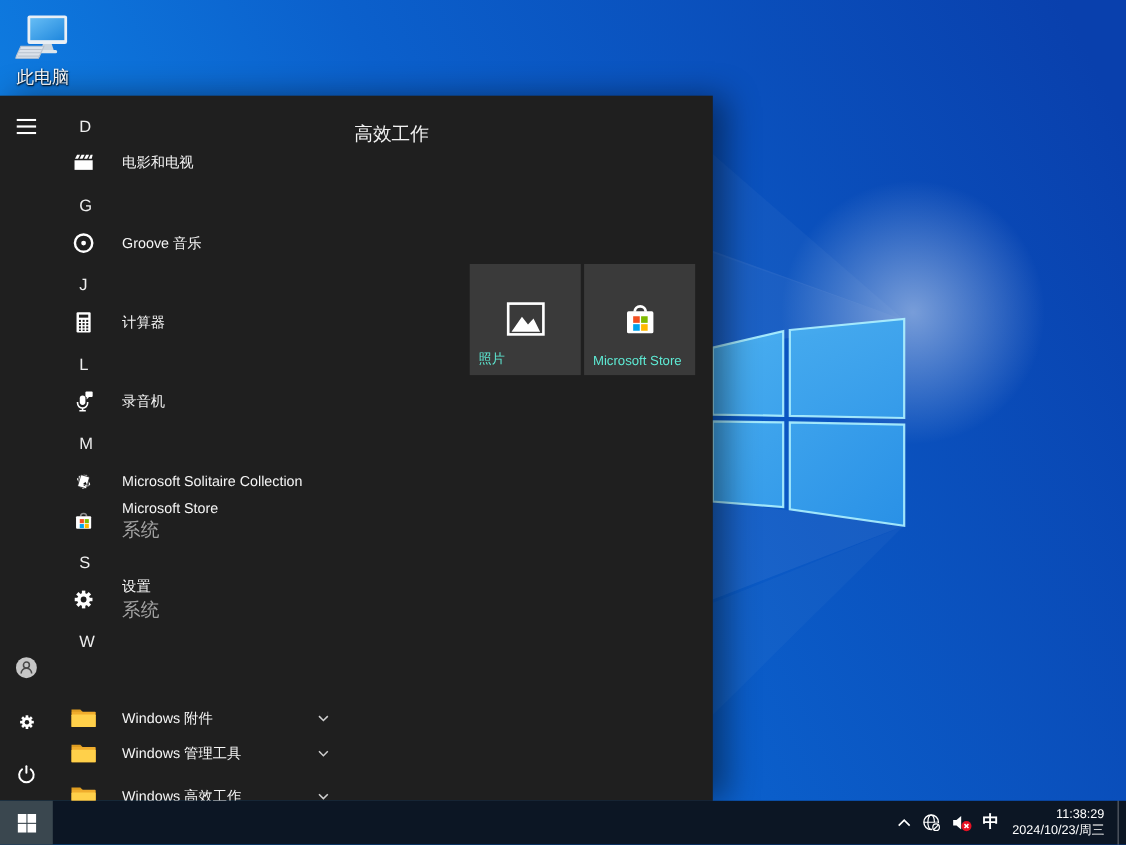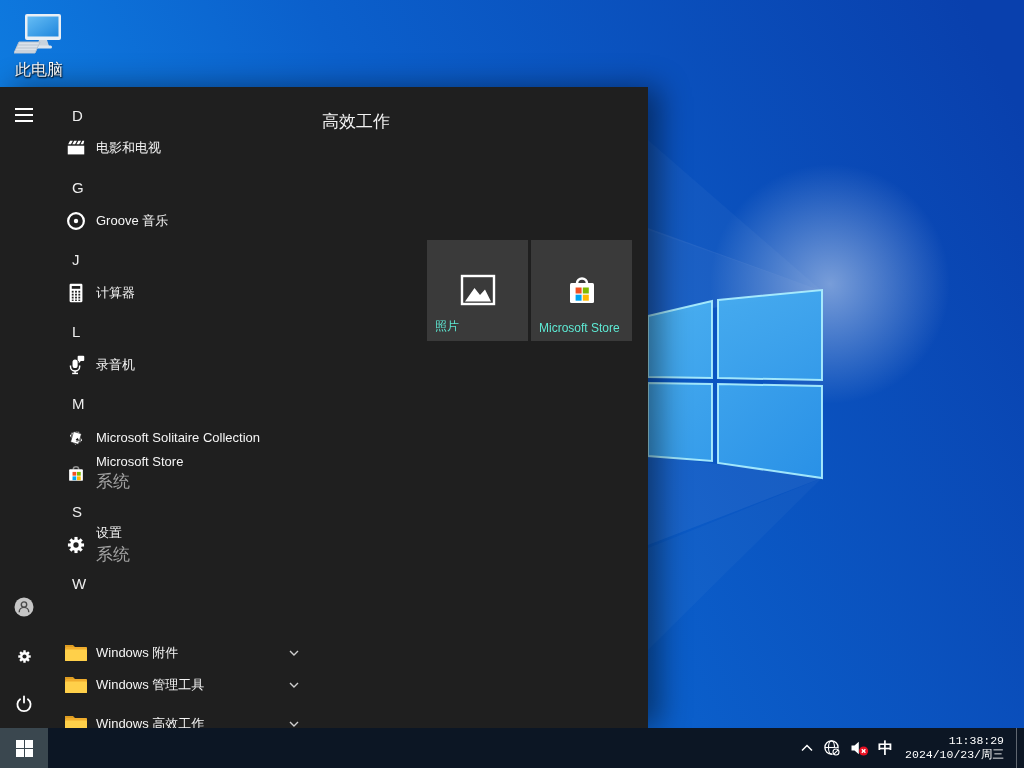--- a/index.html
+++ b/index.html
@@ -22,40 +22,40 @@
   .rail { position:absolute; left:0; top:0; width:48px; height:100%; }
   .rail-btn { position:absolute; left:0; width:48px; height:48px; display:flex; align-items:center; justify-content:center; }
 
   .app-list { position:absolute; left:0; top:0; width:320px; height:100%; }
   .row { position:absolute; left:48px; width:256px; display:flex; align-items:center; }
   .row.letter { height:24px; padding-left:24px; font-size:15px; color:#ededed; }
   .row.app { height:36px; }
   .row.app.two { height:48px; }
   .row .app-icon { width:24px; height:24px; margin-left:16px; flex:0 0 auto;
       display:flex; align-items:center; justify-content:center; }
-  .row .app-text { margin-left:8px; display:flex; flex-direction:column; justify-content:center; }
+  .row .app-text { margin-left:23px; display:flex; flex-direction:column; justify-content:center; }
   .row .app-label { font-size:13px; color:#f5f5f5; white-space:nowrap; }
   .row .app-sub { font-size:17px; color:#a3a3a3; margin-top:1px; }
   .row .chev { position:absolute; left:240px; top:50%; margin-top:-6px; width:12px; height:12px; }
 
   .tiles-group-title { position:absolute; left:322px; top:23px; font-size:17px; color:#f2f2f2; }
   .tile { position:absolute; top:153px; width:101px; height:101px; background:#3a3a3a; }
   .tile .tile-icon { position:absolute; left:50%; top:30px; transform:translateX(-50%); }
   .tile .tile-label { position:absolute; left:8px; bottom:6px; font-size:12px; color:#5eead4; white-space:nowrap; }
   .tile-photos { left:427px; }
   .tile-store  { left:531px; }
 
   
   .taskbar { position:absolute; left:0; bottom:0; width:1024px; height:40px; background:#0c1624;
       display:flex; align-items:stretch; }
   .start-button { width:48px; height:40px; background:#3a474f; display:flex; align-items:center; justify-content:center; }
   .tb-spacer { flex:1; }
   .tray { display:flex; align-items:center; gap:9px; padding-right:2px; color:#fff; }
   .tray-ime { font-size:15px; font-weight:700; color:#fff; line-height:40px; }
-  .tray-clock { text-align:right; font-size:11.5px; line-height:14px; color:#fff; padding:0 3px; white-space:nowrap;font-family:Liberation Mono, monospace; }
+  .tray-clock { text-align:right; font-size:11.5px; line-height:14px; color:#fff; padding:0 3px; white-space:nowrap; }
   .show-desktop { width:6px; height:40px; border-left:1px solid rgba(255,255,255,.35); }
   .tray-btn { display:flex; align-items:center; justify-content:center; height:40px; }
 
   svg { display:block; }
 </style>
 </head>
 <body>
 
 <div class="desktop">
 

